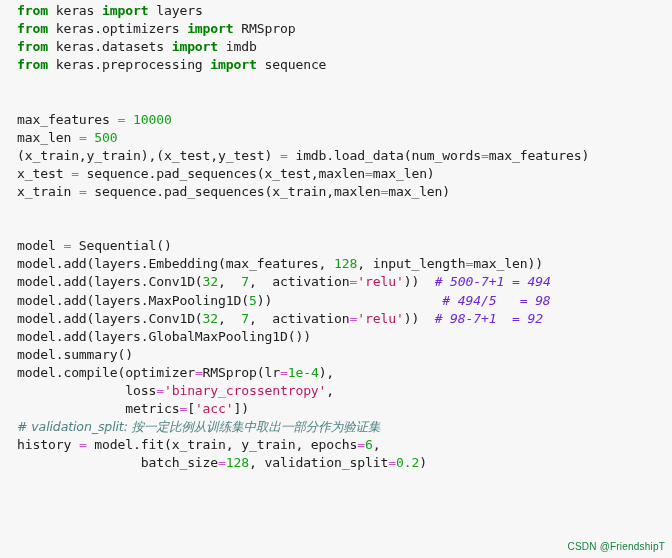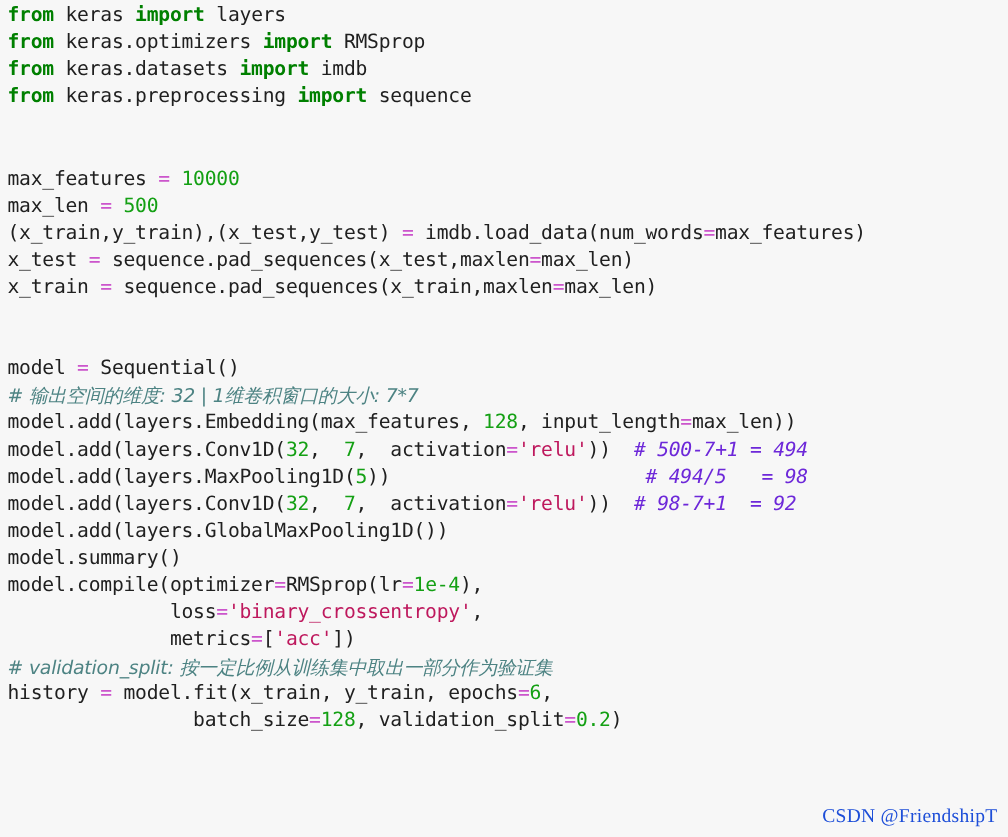--- a/index.html
+++ b/index.html
@@ -23,21 +23,21 @@
     padding: 2px 0 0 0;
     box-sizing: border-box;
   }
   .code-line {
     height: 18.1px;
     line-height: 18.1px;
     font-size: 13.1px;
     letter-spacing: -0.15px;
     white-space: pre;
     color: #202020;
-    padding-left: 5px;
+    padding-left: 17px;
     overflow: visible;
   }
   .code-line.blank { color: transparent; }
 
   
   .kw   { color: #008000; font-weight: bold; }
   .num  { color: #14a014; }
   .str  { color: #be185d; }
   .op   { color: #cc55cc; }
   .plain{ color: #202020; }
@@ -46,23 +46,23 @@
     color: #4d8383;
     font-style: italic;
     font-family: "DejaVu Sans", "Liberation Sans", sans-serif;
     font-size: 12.6px;
   }
 
   .watermark {
     position: absolute;
     right: 7px;
     bottom: 6px;
-    font-family: Liberation Serif, serif;
-    font-size: 13px;
-    color: #1d4ed8;
+    font-family: Liberation Sans, sans-serif;
+    font-size: 10px;
+    color: #15803d;
     letter-spacing: 0.2px;
     white-space: nowrap;
     user-select: none;
   }
 </style>
 </head>
 <body>
 
 <div id="screenshot">
 
@@ -74,21 +74,20 @@
       <div class="code-line blank">&nbsp;</div>
       <div class="code-line blank">&nbsp;</div>
       <div class="code-line"><span class="plain">max_features </span><span class="op">=</span><span class="plain"> </span><span class="num">10000</span></div>
       <div class="code-line"><span class="plain">max_len </span><span class="op">=</span><span class="plain"> </span><span class="num">500</span></div>
       <div class="code-line"><span class="plain">(x_train,y_train),(x_test,y_test) </span><span class="op">=</span><span class="plain"> imdb.load_data(num_words</span><span class="op">=</span><span class="plain">max_features)</span></div>
       <div class="code-line"><span class="plain">x_test </span><span class="op">=</span><span class="plain"> sequence.pad_sequences(x_test,maxlen</span><span class="op">=</span><span class="plain">max_len)</span></div>
       <div class="code-line"><span class="plain">x_train </span><span class="op">=</span><span class="plain"> sequence.pad_sequences(x_train,maxlen</span><span class="op">=</span><span class="plain">max_len)</span></div>
       <div class="code-line blank">&nbsp;</div>
       <div class="code-line blank">&nbsp;</div>
       <div class="code-line"><span class="plain">model </span><span class="op">=</span><span class="plain"> Sequential()</span></div>
-      <div class="code-line"><span class="cmt-cjk"># 输出空间的维度: 32 | 1维卷积窗口的大小: 7*7</span></div>
       <div class="code-line"><span class="plain">model.add(layers.Embedding(max_features, </span><span class="num">128</span><span class="plain">, input_length</span><span class="op">=</span><span class="plain">max_len))</span></div>
       <div class="code-line"><span class="plain">model.add(layers.Conv1D(</span><span class="num">32</span><span class="plain">,  </span><span class="num">7</span><span class="plain">,  activation</span><span class="op">=</span><span class="str">'relu'</span><span class="plain">))  </span><span class="cmt"># 500-7+1 = 494</span></div>
       <div class="code-line"><span class="plain">model.add(layers.MaxPooling1D(</span><span class="num">5</span><span class="plain">))                      </span><span class="cmt"># 494/5   = 98</span></div>
       <div class="code-line"><span class="plain">model.add(layers.Conv1D(</span><span class="num">32</span><span class="plain">,  </span><span class="num">7</span><span class="plain">,  activation</span><span class="op">=</span><span class="str">'relu'</span><span class="plain">))  </span><span class="cmt"># 98-7+1  = 92</span></div>
       <div class="code-line"><span class="plain">model.add(layers.GlobalMaxPooling1D())</span></div>
       <div class="code-line"><span class="plain">model.summary()</span></div>
       <div class="code-line"><span class="plain">model.compile(optimizer</span><span class="op">=</span><span class="plain">RMSprop(lr</span><span class="op">=</span><span class="num">1e-4</span><span class="plain">),</span></div>
       <div class="code-line"><span class="plain">              loss</span><span class="op">=</span><span class="str">'binary_crossentropy'</span><span class="plain">,</span></div>
       <div class="code-line"><span class="plain">              metrics</span><span class="op">=</span><span class="plain">[</span><span class="str">'acc'</span><span class="plain">])</span></div>
       <div class="code-line"><span class="cmt-cjk"># validation_split: 按一定比例从训练集中取出一部分作为验证集</span></div>

